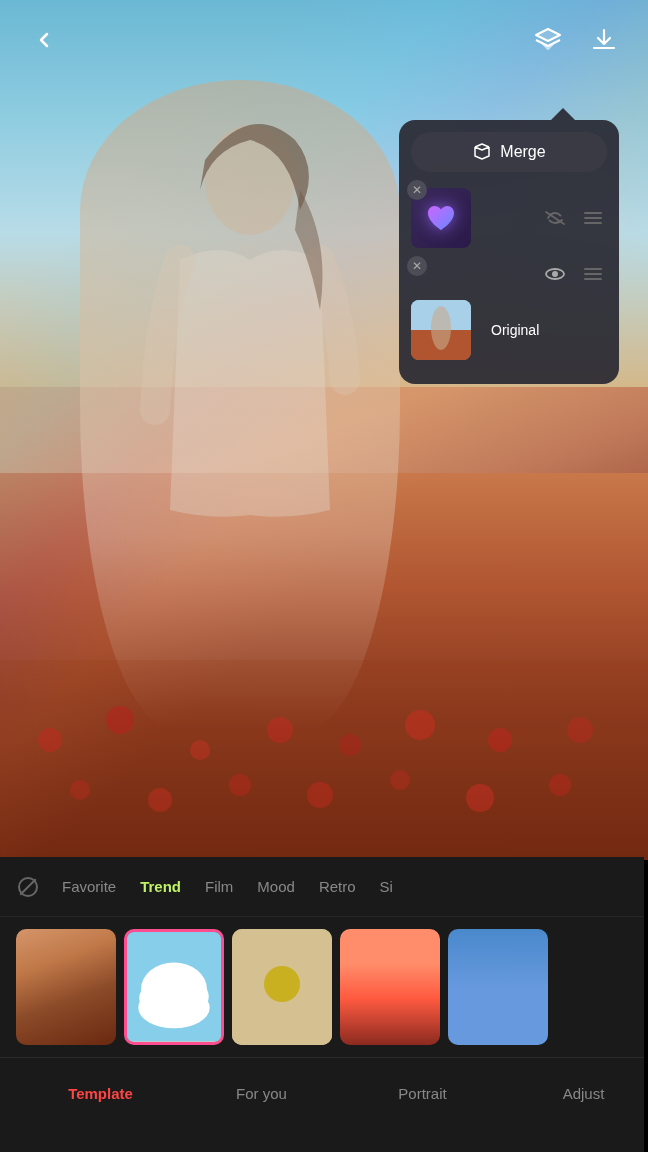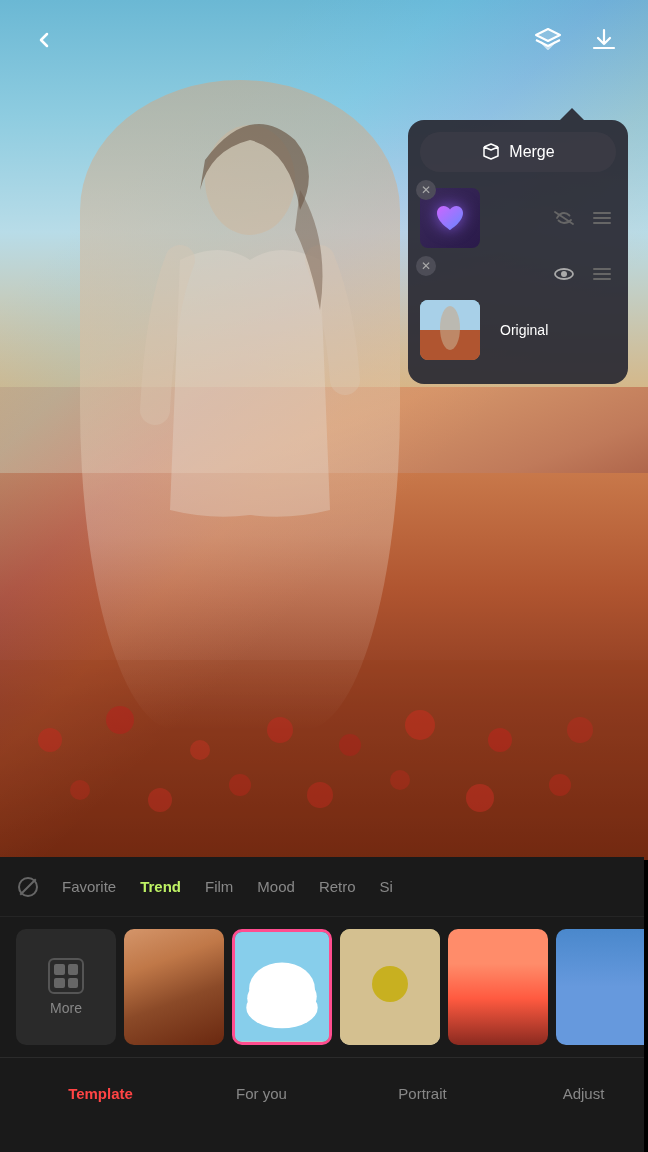--- a/index.html
+++ b/index.html
@@ -115,21 +115,21 @@
     .nav-icon-btn {
       width: 40px; height: 40px;
       display: flex; align-items: center; justify-content: center;
       cursor: pointer;
     }
 
     
     .layers-panel {
       position: absolute;
       top: 120px;
-      right: 20px;
+      right: 29px;
       width: 220px;
       background: rgba(40, 40, 50, 0.92);
       border-radius: 16px;
       padding: 12px;
       z-index: 20;
     }
 
     
     .layers-panel::before {
       content: '';
@@ -555,29 +555,20 @@
     <div class="cat-tab">
       <span>Retro</span>
     </div>
     <div class="cat-tab">
       <span>Si</span>
     </div>
   </div>
 
   <div class="template-thumbs">
 
-    <div class="template-item more-item">
-      <div class="more-grid-icon">
-        <span></span>
-          <span></span>
-          <span></span>
-          <span></span>
-      </div>
-      <span class="more-label">More</span>
-    </div>
 
     <div class="template-item">
       <div class="thumb-person" style="width:100%;height:100%;"></div>
     </div>
 
     <div class="template-item selected">
       <div class="thumb-2" style="width:100%;height:100%;position:relative;">
         
         <svg width="100%" height="100%" viewBox="0 0 100 116">
           <rect width="100" height="116" fill="#87ceeb"></rect>

